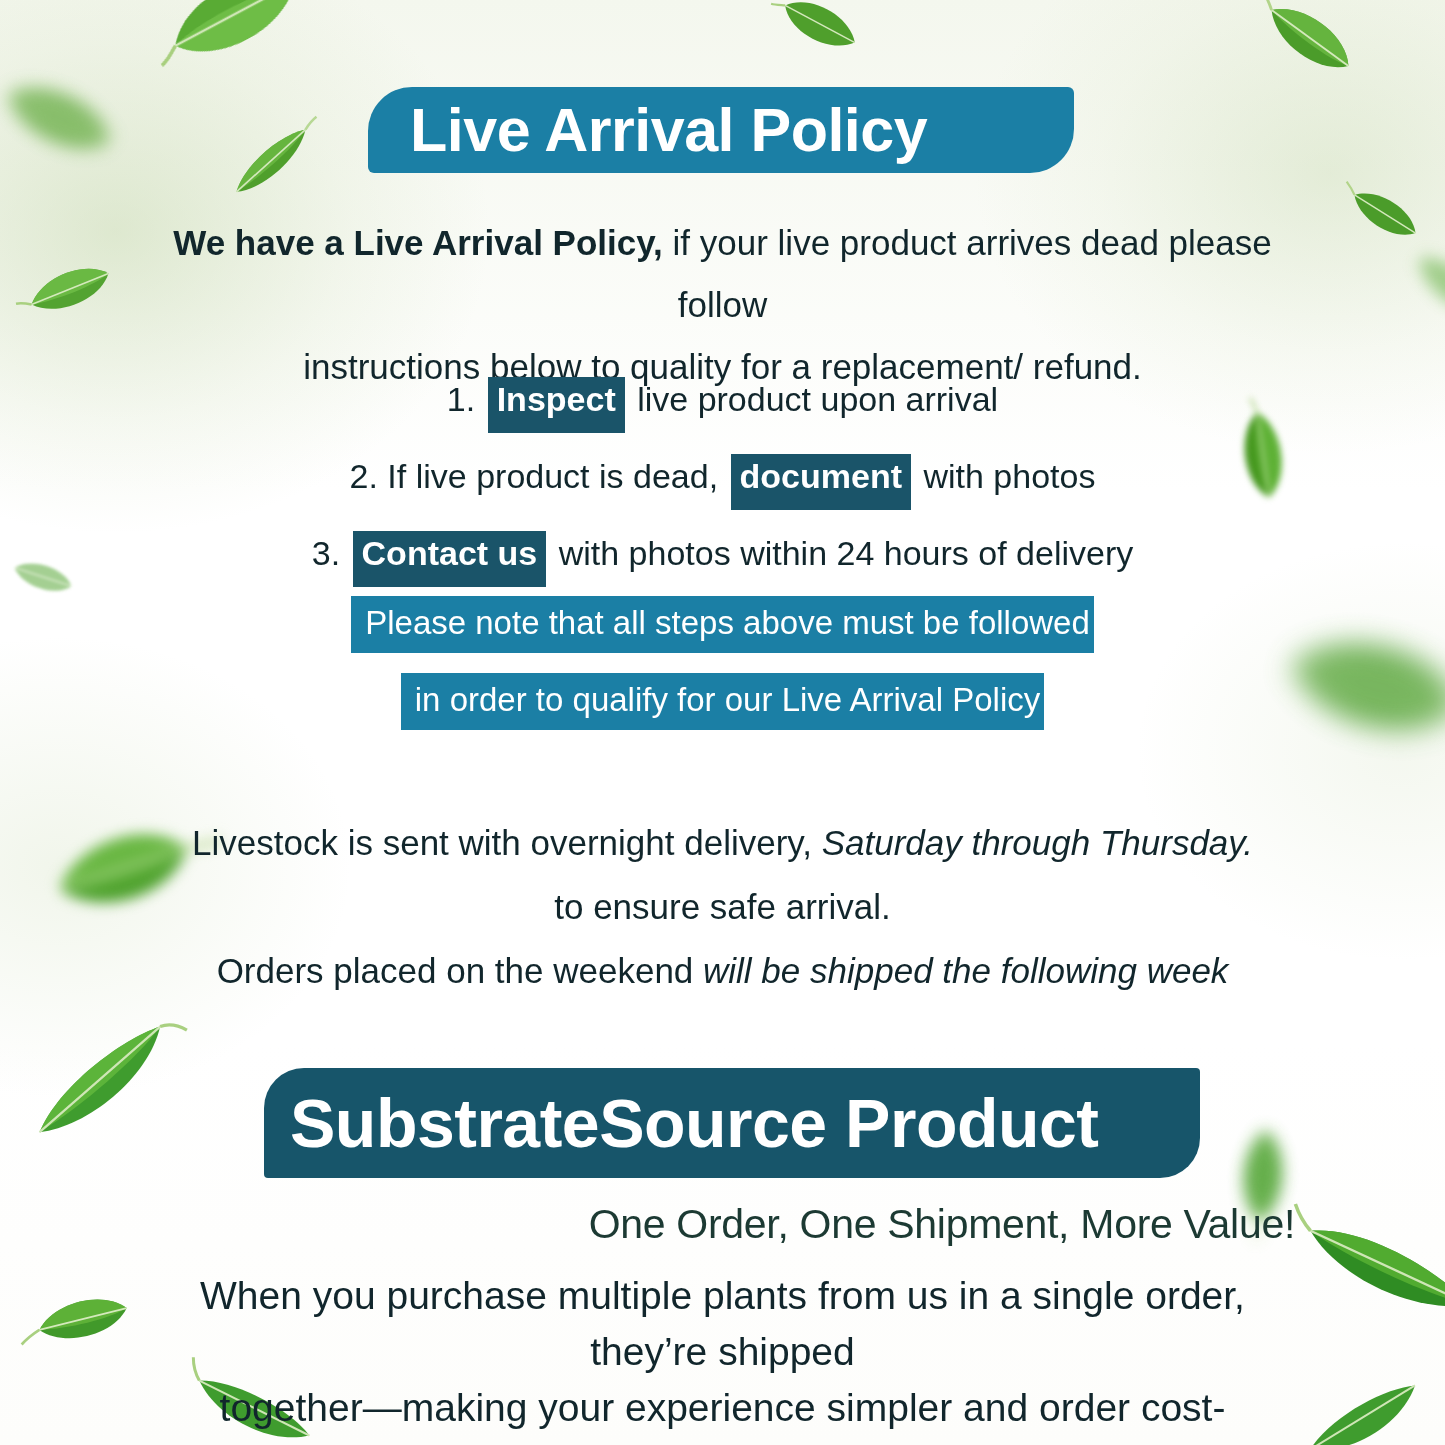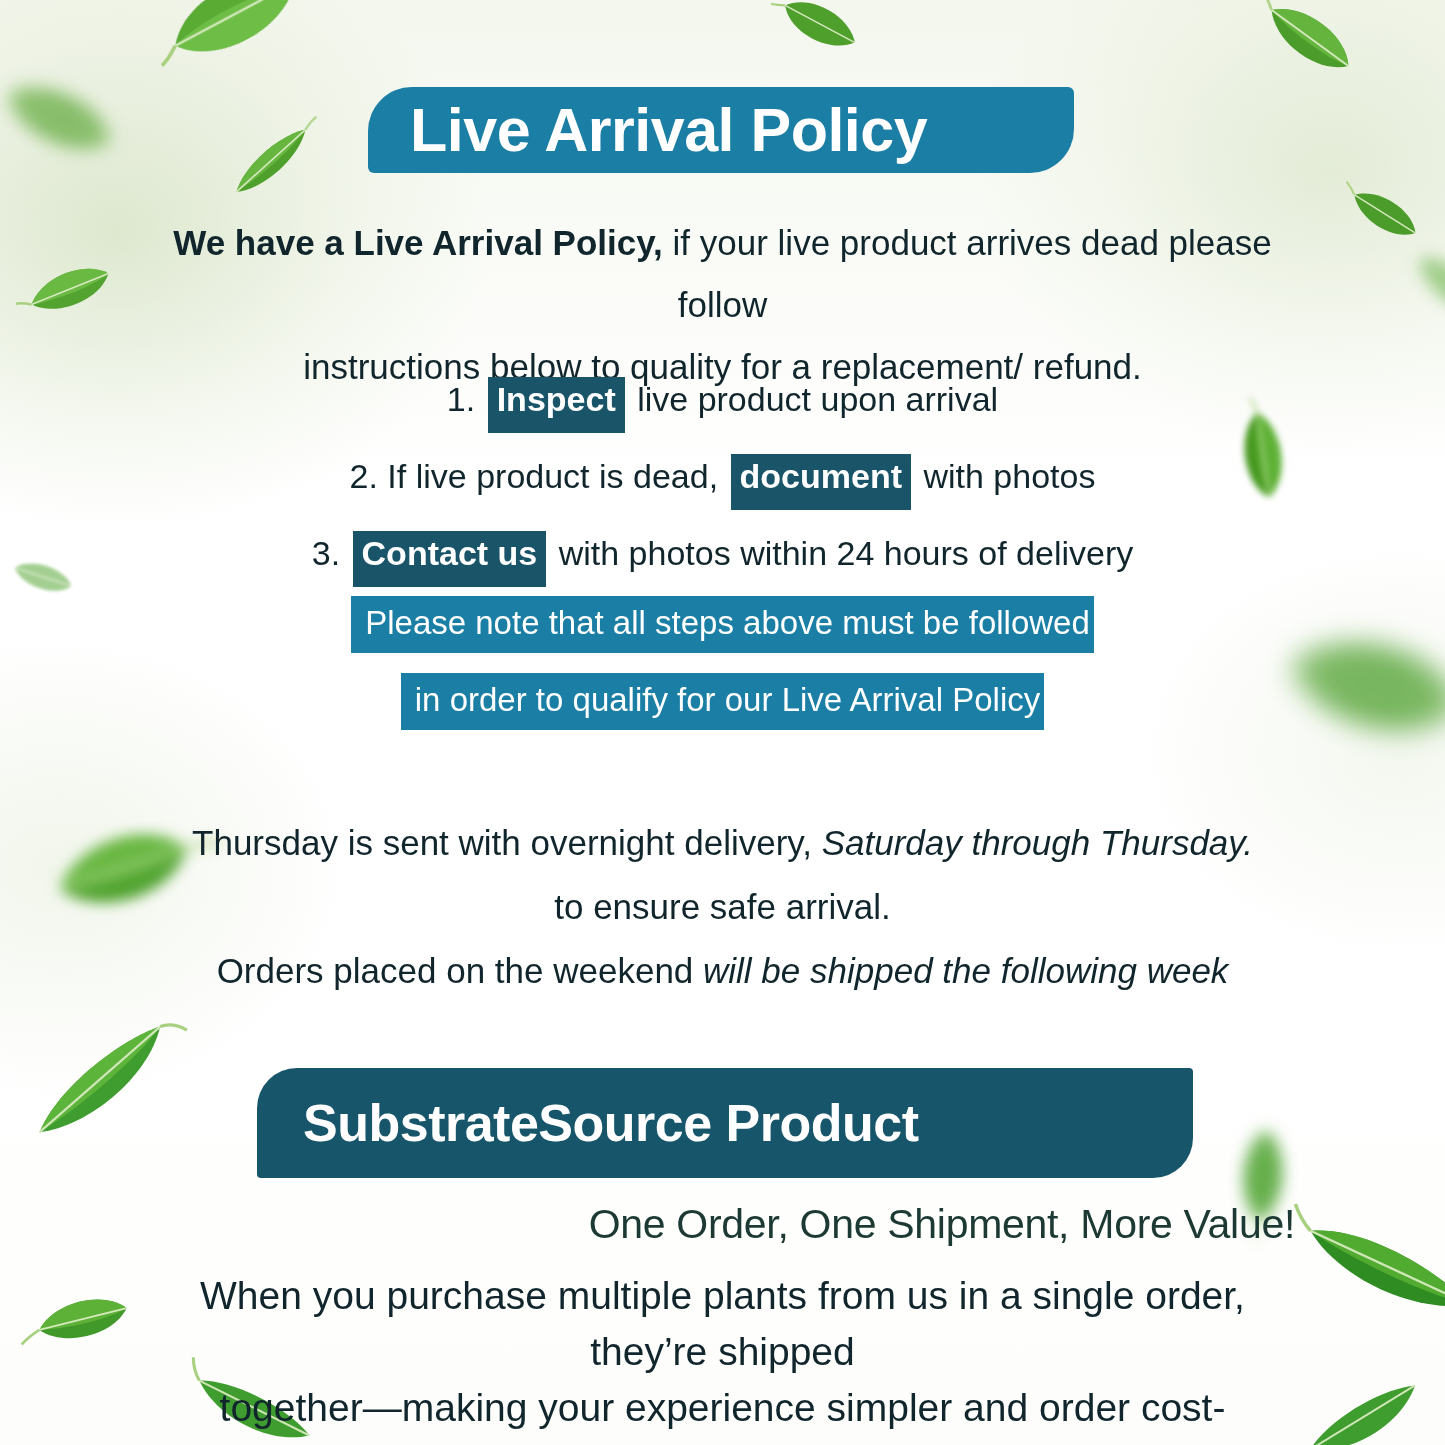--- a/index.html
+++ b/index.html
@@ -64,28 +64,28 @@
     width: 706px;
     height: 86px;
     background: #1b7fa5;
     border-radius: 44px 6px 44px 6px;
     font-size: 61px;
     padding-left: 42px;
     box-sizing: border-box;
   }
 
   #banner-substrate {
-    left: 257px;
+    left: 264px;
     top: 1052px;
     width: 936px;
     height: 110px;
     background: #17556a;
     border-radius: 40px 4px 40px 4px;
-    font-size: 52px;
-    padding-left: 46px;
+    font-size: 68px;
+    padding-left: 26px;
     box-sizing: border-box;
   }
 
   .para {
     position: absolute;
     text-align: center;
     color: #11262c;
     font-family: "Liberation Sans", sans-serif;
     line-height: 1.45;
   }
@@ -359,21 +359,21 @@
 
     </div>
 
     <div id="note-block">
       <div class="note-line">Please note that all steps above must be followed</div>
       <div class="note-gap"></div>
       <div class="note-line">in order to qualify for our Live Arrival Policy</div>
     </div>
 
     <div class="para" id="ship-para">
-      <div><span>Thursday is sent with overnight delivery, </span><i>Saturday through Thursday.</i></div>
+      <div><span>Livestock is sent with overnight delivery, </span><i>Saturday through Thursday.</i></div>
       <div>to ensure safe arrival.</div>
       <div><span>Orders placed on the weekend </span><i>will be shipped the following week</i></div>
     </div>
 
     <div class="banner" id="banner-substrate">
       <span>SubstrateSource Product</span>
     </div>
 
     <div id="value-heading">One Order, One Shipment, More Value!</div>
 

